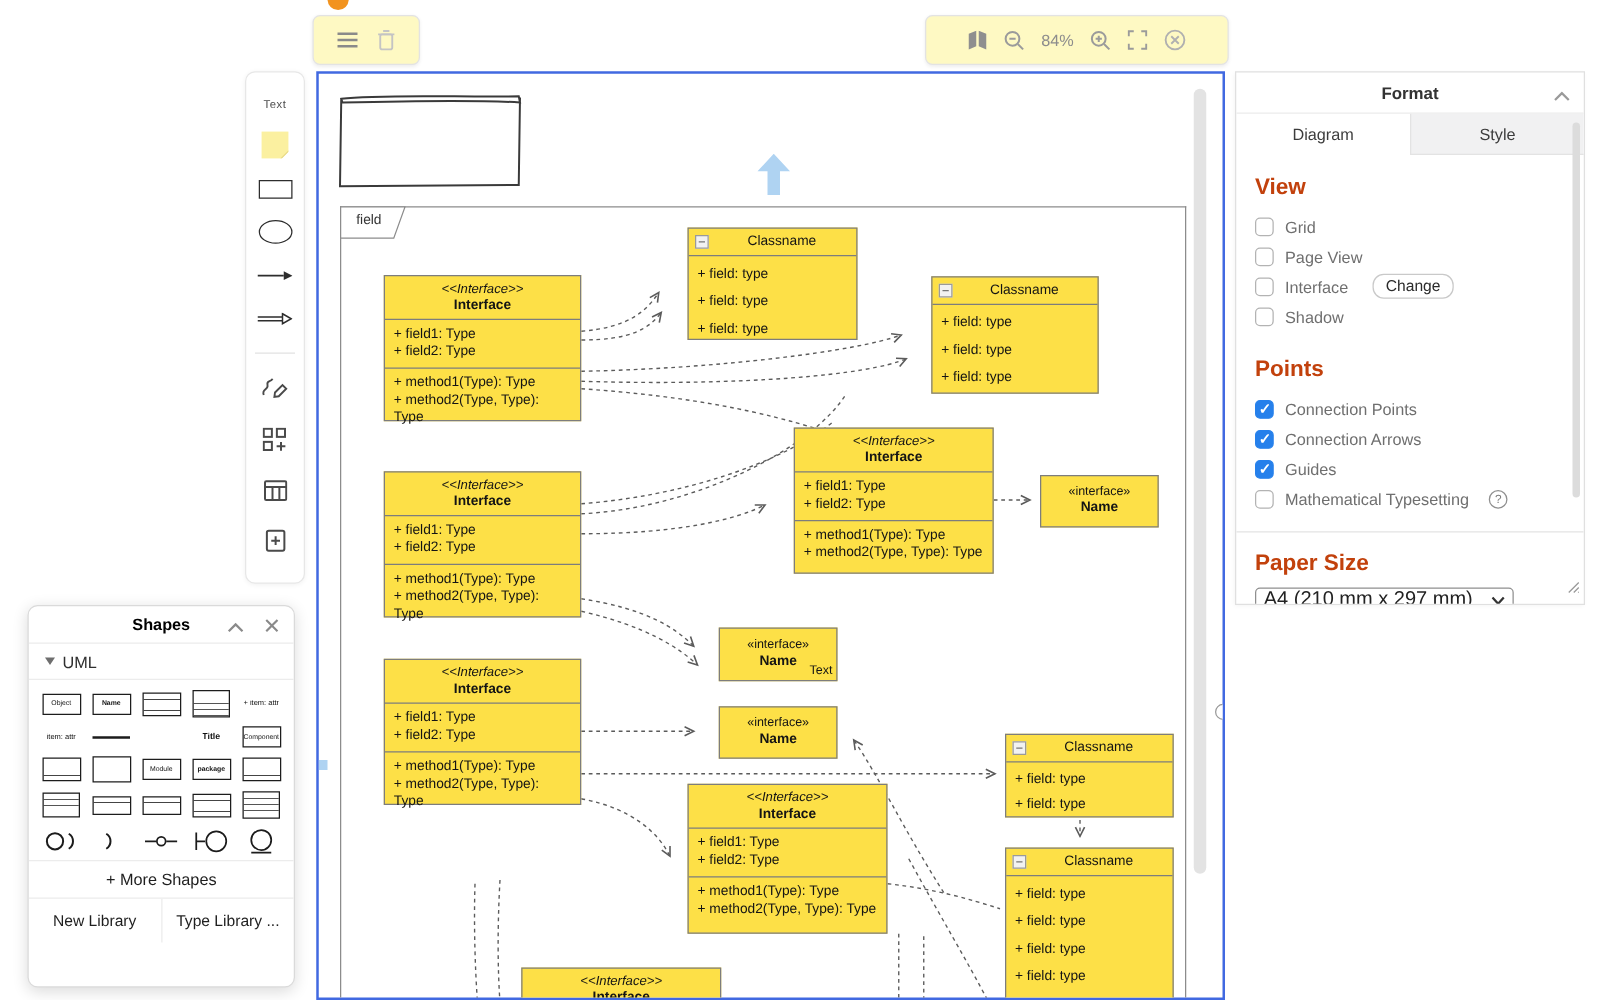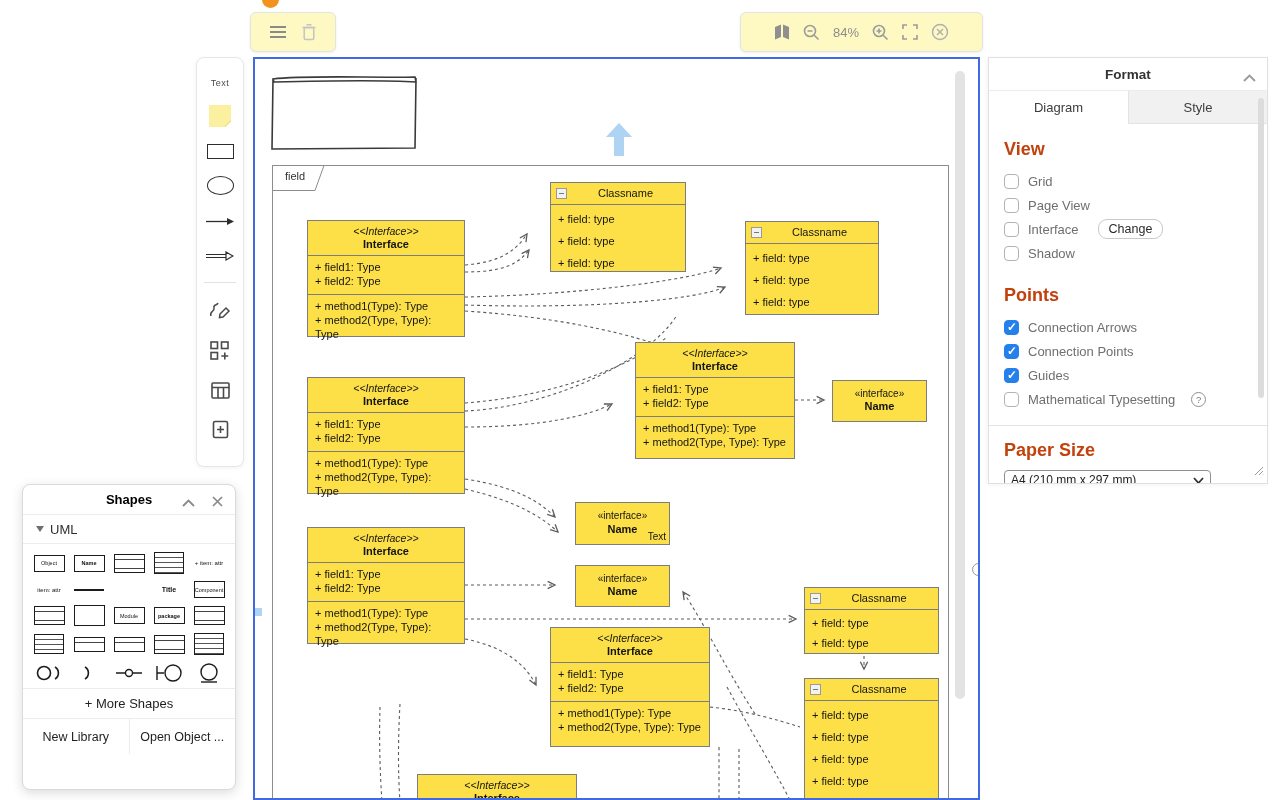--- a/index.html
+++ b/index.html
@@ -125,21 +125,21 @@
     color:#fff; font-size:12px; font-weight:bold; }
   .chk-label { font-size:13px; color:#6f6f6f; }
   .change-btn { margin-left:10px; border:1px solid #c9c9c9; border-radius:9px;
     padding:2px 10px; font-size:12.5px; color:#2b2b2b; background:#fff; }
   .help-circle { width:15px; height:15px; border:1.4px solid #8f8f8f; border-radius:50%;
     margin-left:7px; display:flex; align-items:center; justify-content:center;
     font-size:9.5px; color:#7a7a7a; }
   .sec-gap { height:20px; }
   #fp-divider { height:1px; background:#e4e4e4; margin:14px -15px 14px -15px; }
   #paper-select { width:207px; height:20px; border:1px solid #8f8f8f; border-radius:4px;
-    display:flex; align-items:center; padding:0 6px; font-size:12px; color:#222;
+    display:flex; align-items:center; padding:0 6px; font-size:16px; color:#222;
     justify-content:space-between; background:#fff; }
   #fp-scroll-thumb { position:absolute; right:3px; top:40px; width:6px; height:300px;
     background:#dcdcdc; border-radius:3px; }
   #fp-resize { position:absolute; right:3px; bottom:3px; }
 </style>
 </head>
 <body>
 
 <div id="orange-dot"></div>
 
@@ -521,21 +521,21 @@
     <div class="thumb">
       <svg width="22" height="22" fill="none" stroke="#1c1c1c" stroke-width="1.4">
           <circle cx="11" cy="10" r="8"></circle>
           <path d="M3 20 H19"></path>
         </svg>
     </div>
   </div>
   <div id="more-shapes-row">+ More Shapes</div>
   <div id="shapes-footer">
     <div class="footer-btn">New Library</div>
-    <div class="footer-btn">Open Object ...</div>
+    <div class="footer-btn">Type Library ...</div>
   </div>
 </div>
 
 <div id="format-panel">
   <div id="format-header">
     <div id="format-title">Format</div>
     <div id="format-collapse">
       <svg width="13" height="8" fill="none" stroke="#9a9a9a" stroke-width="1.8">
           <path d="M1 7 L6.5 1.5 L12 7"></path>
         </svg>
@@ -562,25 +562,25 @@
     </div>
     <div class="chk-row">
       <div class="chk"></div>
       <div class="chk-label">Shadow</div>
     </div>
 
     <div class="sec-gap"></div>
     <div class="sec-title">Points</div>
     <div class="chk-row">
       <div class="chk checked"></div>
+      <div class="chk-label">Connection Points</div>
+    </div>
+    <div class="chk-row">
+      <div class="chk checked"></div>
       <div class="chk-label">Connection Arrows</div>
-    </div>
-    <div class="chk-row">
-      <div class="chk checked"></div>
-      <div class="chk-label">Connection Points</div>
     </div>
     <div class="chk-row">
       <div class="chk checked"></div>
       <div class="chk-label">Guides</div>
     </div>
     <div class="chk-row">
       <div class="chk"></div>
       <div class="chk-label">Mathematical Typesetting</div>
       <div class="help-circle">?</div>
     </div>

